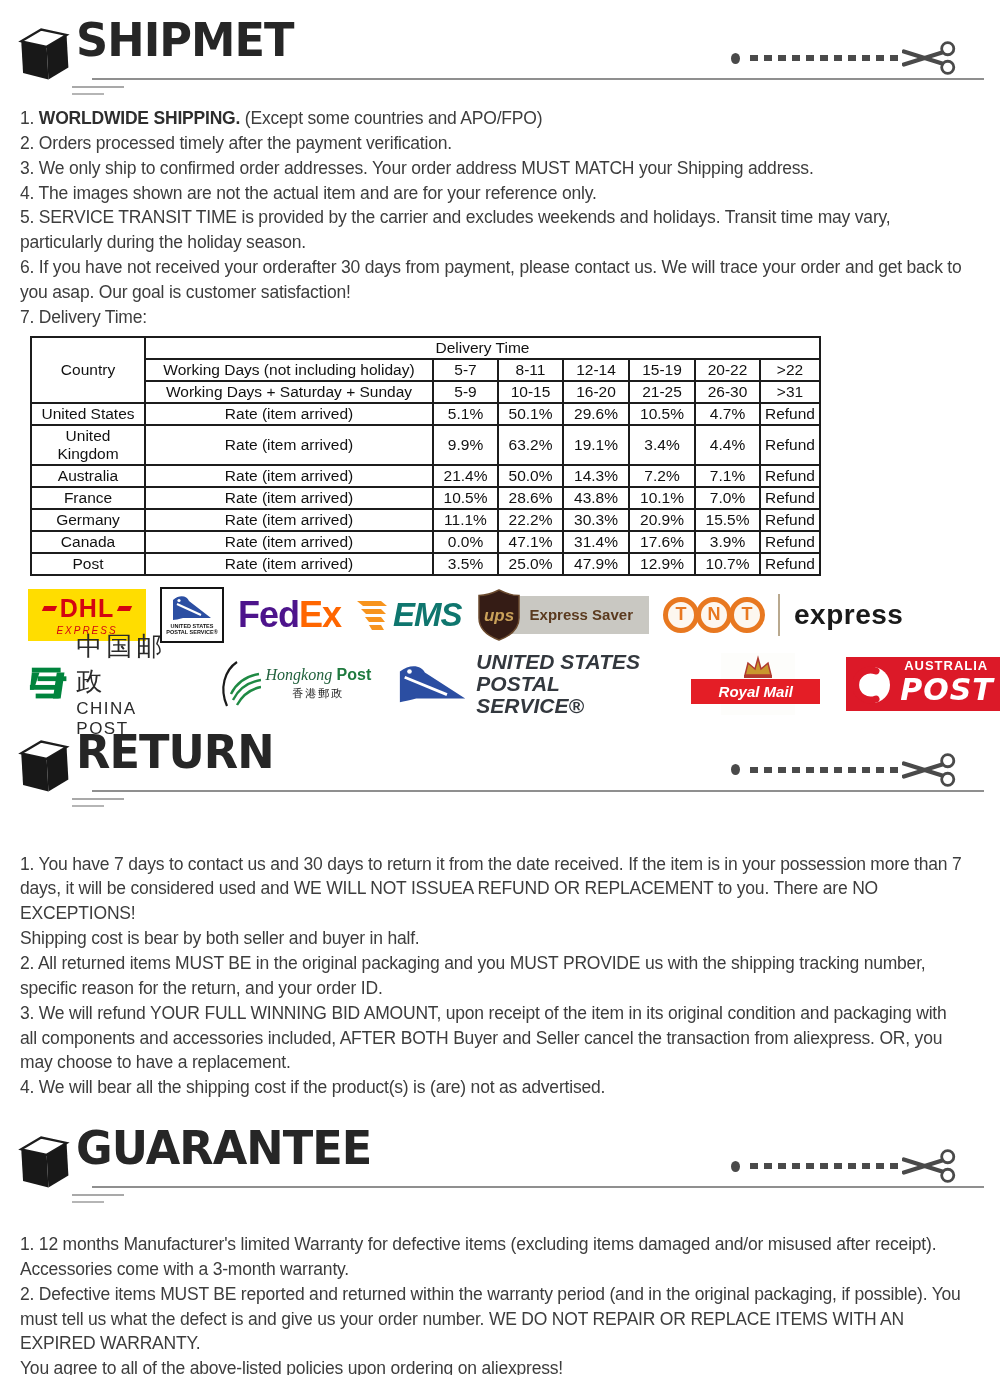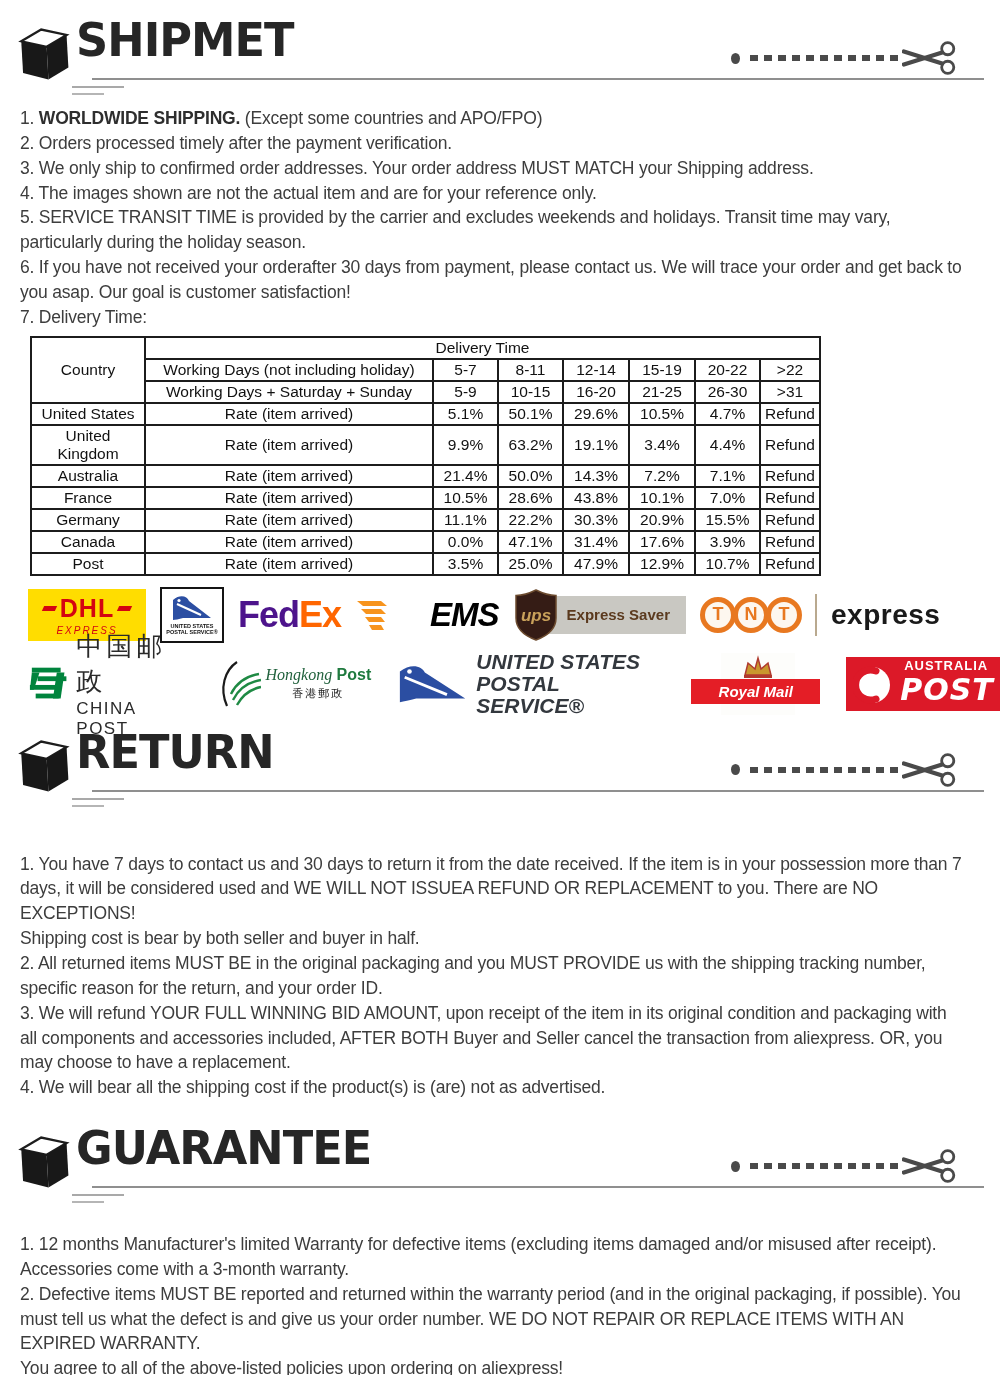--- a/index.html
+++ b/index.html
@@ -59,21 +59,21 @@
 
   .uspsbox { width:64px; height:56px; border:2px solid #141414; background:#fff;
     flex-direction:column; justify-content:center; gap:1px; }
   .uspsbox .usps-lines { font-size:5.5px; font-weight:bold; color:#111; text-align:center; line-height:1.2; letter-spacing:0; }
 
   .fedex { font-weight:800; font-size:36px; letter-spacing:-1px; }
   .fedex .fed { color:#4D148C; }
   .fedex .fex { color:#FF6600; }
 
   .ems { gap:4px; }
-  .ems-text { color:#000000; font-weight:900; font-style:italic; font-size:33px; letter-spacing:-1px;margin-left:37px; }
+  .ems-text { color:#0f766e; font-weight:900; font-style:italic; font-size:33px; letter-spacing:-1px; }
 
   .ups { }
   .ups-strip { background:#C9C8C2; height:38px; display:flex; align-items:center;
     padding:0 16px 0 22px; margin-left:-14px; color:#5b3a1e; font-weight:800; font-size:15px; }
 
   .tnt { }
   .tnt-circle { width:36px; height:36px; border:5px solid #E87820; border-radius:50%;
     display:flex; align-items:center; justify-content:center;
     color:#E87820; font-weight:900; font-size:18px; background:#fdf7ef; margin-right:-3px; }
   .tnt-sep { width:2px; height:42px; background:#b9a98f; margin:0 14px 0 16px; }

